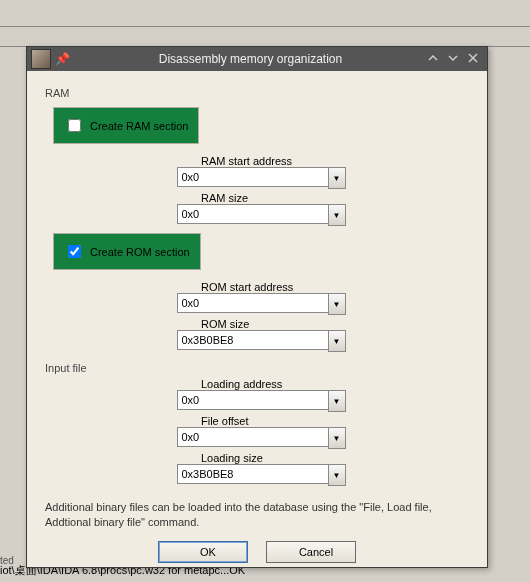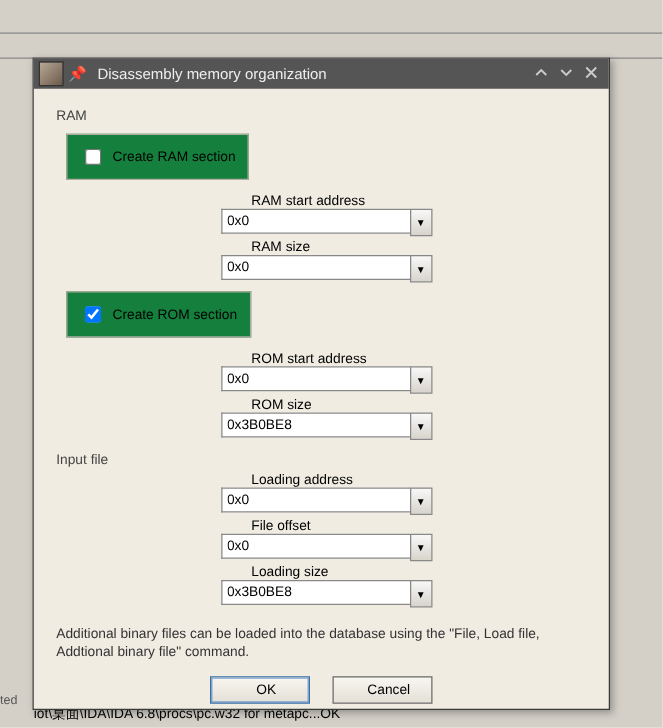--- a/index.html
+++ b/index.html
@@ -13,21 +13,20 @@
     overflow: hidden;
     position: relative;
     color: #000;
   }
   .bottom-text {
     position: absolute;
     bottom: 4px;
     left: 0;
     font-size: 11px;
     white-space: nowrap;
-    padding-left: 27px;
   }
   .bottom-ted {
     position: absolute;
     left: 0;
     bottom: 16px;
     font-size: 10px;
     color: #555;
   }
   .hsep {
     position: absolute;
@@ -69,20 +68,21 @@
     border:1px solid #333;
     margin-right: 4px;
   }
   .titlebar .pin {
     margin-right: 8px;
     color:#ddd;
     font-size:12px;
   }
   .titlebar .title {
     flex: 1;
+    text-align: center;
   }
   .titlebar .winbtn {
     width: 20px;
     text-align: center;
     color: #ccc;
     cursor: pointer;
   }
   .dlg-body {
     padding: 8px 18px 6px 18px;
   }
@@ -148,21 +148,21 @@
     color: #333;
     margin: 14px 0 10px 0;
     line-height: 1.4;
   }
   .btnrow {
     display: flex;
     justify-content: center;
     gap: 18px;
   }
   .btn {
-    width: 80px;
+    width: 90px;
     height: 22px;
     border: 1px solid #6a6a6a;
     background: linear-gradient(#f8f6f0,#e4e0d6);
     font-family: inherit;
     font-size: 11px;
     cursor: pointer;
     padding-left: 16px;
   }
   .btn-default {
     border: 1px solid #3a6ea5;

